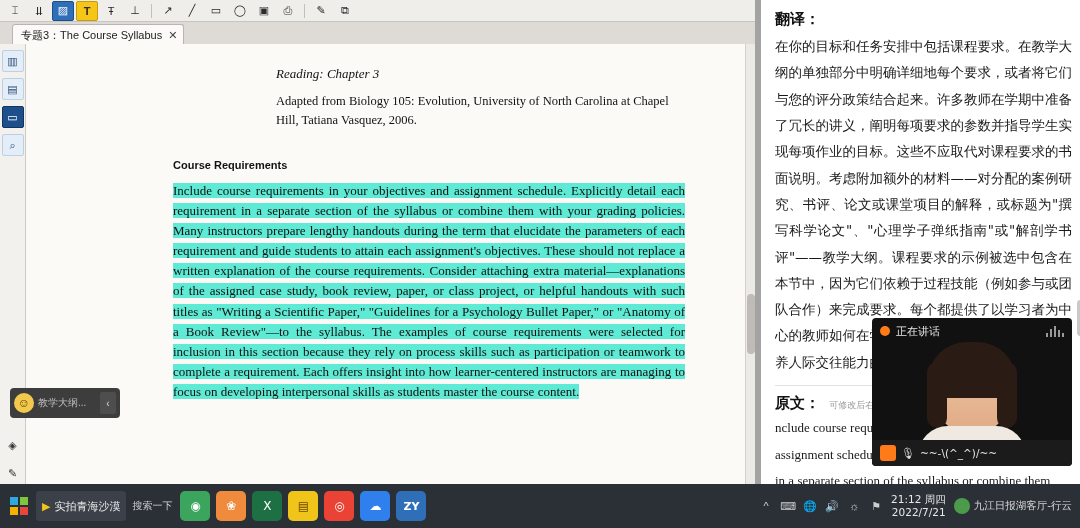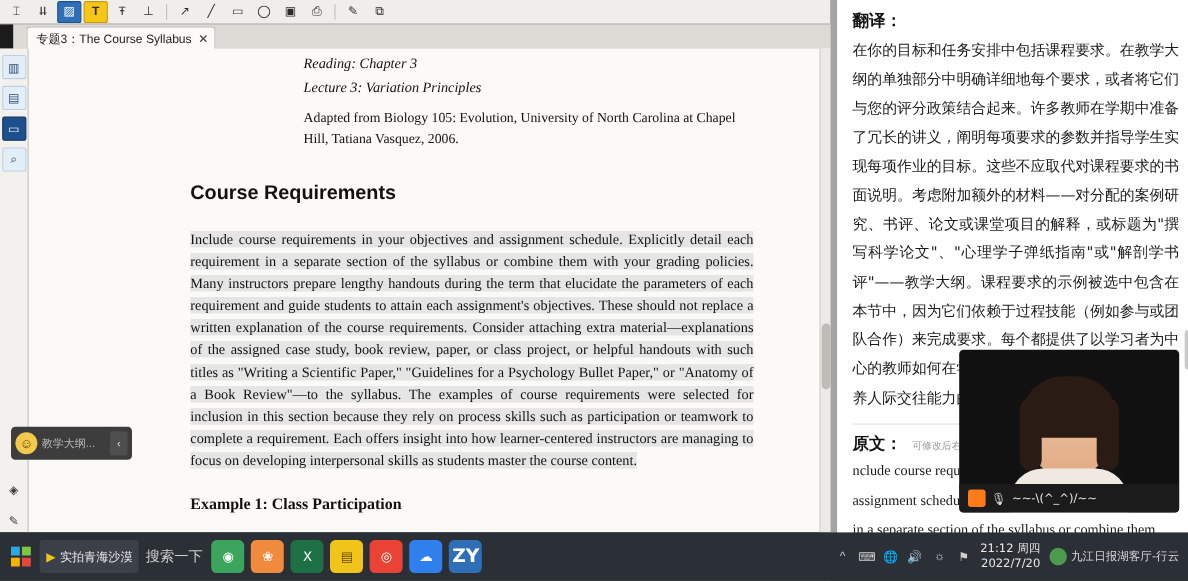--- a/index.html
+++ b/index.html
@@ -19,21 +19,21 @@
   .tbtn{
     width:20px;height:18px;display:flex;align-items:center;justify-content:center;
     font-size:11px;color:#2b2b2b;border:1px solid transparent;border-radius:2px;
   }
   .tbtn.sel{background:#f5c518;border-color:#c79b0b;}
   .tbtn.blue{background:#2f6fb8;color:#fff;border-color:#1d4f8c;}
   .tsep{width:1px;height:14px;background:#c3bfba;margin:0 3px;}
 
   
   .tabbar{
-    position:absolute;left:12px;top:22px;width:879px;height:22px;
+    position:absolute;left:0;top:22px;width:879px;height:22px;
     background:#dedbd6;border-bottom:1px solid #b9b5b0;
   }
   .tab{
     position:absolute;left:12px;top:2px;height:20px;
     background:#fbfaf8;border:1px solid #b9b5b0;border-bottom:none;
     border-radius:3px 3px 0 0;
     display:flex;align-items:center;padding:0 6px 0 8px;gap:6px;
     font-size:11px;color:#222;
   }
   .tab .x{font-size:11px;color:#444;}
@@ -50,27 +50,27 @@
   }
   .rail .ric.dark{background:#1d4f8c;color:#fff;border-color:#123560;}
   .rail .ric.plain{background:transparent;border-color:transparent;color:#3a3a3a;}
 
   
   .docwrap{
     position:absolute;left:26px;top:44px;width:729px;height:440px;
     background:#fbfaf7;overflow:hidden;
   }
   .page{padding:6px 70px 0 215px;box-sizing:border-box;font-family:"Liberation Serif", serif;color:#111;}
-  .ctr-line{font-size:13px;font-style:italic;margin:0 0 6px 35px;}
+  .ctr-line{font-size:13px;font-style:italic;margin:16px 0 6px 35px;}
   .adapt{font-size:12.5px;margin:10px 0 0 35px;line-height:1.55;}
-  h2.head{font-family:"Liberation Sans", sans-serif;font-size:18px;font-weight:bold;margin:28px 0 22px -68px;}
+  h2.head{font-family:"Liberation Sans", sans-serif;font-size:11px;font-weight:bold;margin:28px 0 10px -68px;}
   .para{
     font-size:13px;line-height:1.55;margin:0 0 0 -68px;text-align:justify;
   }
-  .para span.hl{background:#e5e5e5;}
+  .para span.hl{background:#5eead4;}
   h3.ex{font-family:"Liberation Serif", serif;font-size:14.5px;font-weight:bold;margin:22px 0 0 -68px;}
 
   
   .docscroll{
     position:absolute;left:745px;top:44px;width:10px;height:440px;background:#eceae7;border-left:1px solid #d3cfca;
   }
   .docscroll .thumb{position:absolute;left:1px;top:250px;width:8px;height:60px;background:#bfbbb6;border-radius:4px;}
 
   
   .chatstrip{
@@ -153,21 +153,21 @@
   .tb-start .w{width:18px;height:18px;background:
      linear-gradient(#2fa8e0,#2fa8e0) 0 0/8px 8px no-repeat,
      linear-gradient(#7fc63e,#7fc63e) 10px 0/8px 8px no-repeat,
      linear-gradient(#f5b200,#f5b200) 0 10px/8px 8px no-repeat,
      linear-gradient(#e8453c,#e8453c) 10px 10px/8px 8px no-repeat;}
   .tb-item{
     height:30px;display:flex;align-items:center;gap:4px;padding:0 6px;margin-left:2px;
     color:#e9e9e9;font-size:11px;font-family:"DejaVu Sans", sans-serif;border-radius:3px;
   }
   .tb-item.box{background:#3b4049;}
-  .tb-search{color:#cfcfcf;font-size:13px;margin-left:6px;}
+  .tb-search{color:#cfcfcf;font-size:10px;margin-left:6px;}
   .tb-icons{display:flex;align-items:center;gap:6px;margin-left:8px;}
   .ti{width:30px;height:30px;border-radius:5px;display:flex;align-items:center;justify-content:center;
       font-size:12px;color:#fff;font-family:"DejaVu Sans", sans-serif;}
   .tray{margin-left:auto;display:flex;align-items:center;gap:8px;padding-right:8px;color:#dcdcdc;}
   .tray .tic{width:14px;height:14px;display:flex;align-items:center;justify-content:center;font-size:11px;color:#cfcfcf;}
   .clock{font-size:10.5px;line-height:1.25;text-align:right;color:#e8e8e8;font-family:"DejaVu Sans", sans-serif;}
   .wm{
     display:flex;align-items:center;gap:4px;color:#d7d7d7;font-size:10.5px;font-family:"DejaVu Sans", sans-serif;
   }
   .wm .circ{width:16px;height:16px;border-radius:50%;background:#4c9a4c;}
@@ -211,25 +211,23 @@
   <div class="ric dark">▭</div>
   <div class="ric">⌕</div>
   <div style="flex:1"></div>
   <div class="ric plain">◈</div>
   <div class="ric plain">✎</div>
 </div>
 
 <div class="docwrap">
   <div class="page">
     <div class="ctr-line">Reading: Chapter 3</div>
-    <div class="ctr-line">Lecture 3: Variation Principles</div>
     <div class="adapt">Adapted from Biology 105: Evolution, University of North Carolina at Chapel Hill, Tatiana Vasquez, 2006.</div>
     <h2 class="head">Course Requirements</h2>
     <div class="para"><span class="hl">Include course requirements in your objectives and assignment schedule. Explicitly detail each requirement in a separate section of the syllabus or combine them with your grading policies. Many instructors prepare lengthy handouts during the term that elucidate the parameters of each requirement and guide students to attain each assignment's objectives. These should not replace a written explanation of the course requirements. Consider attaching extra material—explanations of the assigned case study, book review, paper, or class project, or helpful handouts with such titles as "Writing a Scientific Paper," "Guidelines for a Psychology Bullet Paper," or "Anatomy of a Book Review"—to the syllabus. The examples of course requirements were selected for inclusion in this section because they rely on process skills such as participation or teamwork to complete a requirement. Each offers insight into how learner-centered instructors are managing to focus on developing interpersonal skills as students master the course content.</span></div>
-    <h3 class="ex">Example 1: Class Participation</h3>
   </div>
 </div>
 <div class="docscroll">
   <div class="thumb"></div>
 </div>
 
 <div class="chatstrip">
   <div class="smile">☺</div>
   <div class="ph">教学大纲...</div>
   <div class="arrow">‹</div>
@@ -241,20 +239,31 @@
   <div class="rdiv"></div>
   <div class="rtitle2">
     <span>原文：</span>
     <span style="font-size:9px;font-weight:normal;color:#9a9a9a;margin-left:4px;">可修改后右键重新翻译</span>
   </div>
   <div class="rbody2">nclude course requirements in your objectives and assignment schedule. Explicitly detail each requirement in a separate section of the syllabus or combine them with your grading policies. Many instructors prepare lengthy handouts during the term that elucidate the parameters of each requirement and guide students to</div>
   <div class="rscroll"></div>
 </div>
 
 <div class="speaker">
+  <div class="sp-top">
+    <div class="sp-dot"></div>
+    <span>正在讲话</span>
+    <div class="sp-wave">
+      <i style="height:4px"></i>
+        <i style="height:8px"></i>
+        <i style="height:11px"></i>
+        <i style="height:7px"></i>
+        <i style="height:4px"></i>
+    </div>
+  </div>
   <div class="avatar">
     <div class="hair"></div>
       <div class="hairL"></div>
       <div class="hairR"></div>
       <div class="body"></div>
   </div>
   <div class="sp-bottom">
     <div class="sp-badge"></div>
     <div class="sp-mic">🎙</div>
     <div class="sp-name">~~-\(^_^)/~~</div>
@@ -272,31 +281,31 @@
     <span>实拍青海沙漠</span>
   </div>
   <div class="tb-search">搜索一下</div>
   <div class="tb-icons">
     <div class="ti" style="background:#3ba55d">◉</div>
     <div class="ti" style="background:#f08a3c">❀</div>
     <div class="ti" style="background:#1d7044">X</div>
     <div class="ti" style="background:#f0c419;color:#6a4b00">▤</div>
     <div class="ti" style="background:#ea4335">◎</div>
     <div class="ti" style="background:#2f80ed">☁</div>
-    <div class="ti" style="background:#2f6fb8;font-size:17px;font-weight:bold;text-align:center;">ZY</div>
+    <div class="ti" style="background:#2f6fb8;font-size:11px;font-weight:bold;text-align:center;">ZY</div>
   </div>
   <div class="tray">
     <div class="tic">^</div>
     <div class="tic">⌨</div>
     <div class="tic">🌐</div>
     <div class="tic">🔊</div>
     <div class="tic">☼</div>
     <div class="tic">⚑</div>
     <div class="clock">
       <div>21:12 周四</div>
-      <div>2022/7/20</div>
+      <div>2022/7/21</div>
     </div>
     <div class="wm">
       <div class="circ"></div>
       <span>九江日报湖客厅-行云</span>
     </div>
   </div>
 </div>
 
 </body></html>

